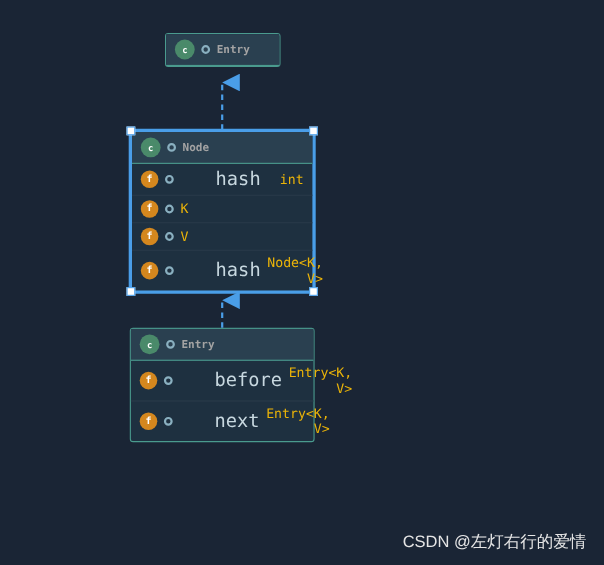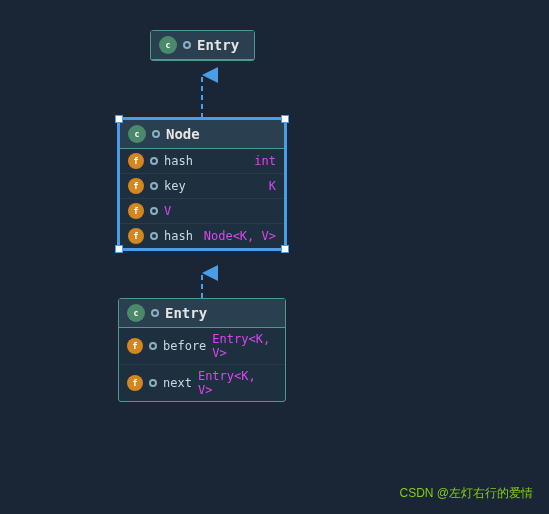--- a/index.html
+++ b/index.html
@@ -27,22 +27,22 @@
     .node-header {
       display: flex;
       align-items: center;
       padding: 5px 8px;
       background-color: #2a4050;
       border-bottom: 1px solid #4a9b8e;
       gap: 6px;
     }
 
     .node-title {
-      color: #e5e5e5;
-      font-size: 14px;
+      color: #a3a3a3;
+      font-size: 10px;
       font-weight: bold;
     }
 
     .icon-class {
       width: 18px;
       height: 18px;
       border-radius: 50%;
       background-color: #4a8a6a;
       display: flex;
       align-items: center;
@@ -86,28 +86,29 @@
       font-weight: bold;
       flex-shrink: 0;
     }
 
     .field-icon.orange {
       background-color: #d4871e;
     }
 
     .field-name {
       color: #c8d8e0;
+      font-size: 17px;
+      flex: 1;
+      margin-left: 32px;
+    }
+
+    .field-type {
+      color: #eab308;
       font-size: 12px;
-      flex: 1;
-    }
-
-    .field-type {
-      color: #d946ef;
-      font-size: 12px;
-      text-align: left;
+      text-align: right;
     }
 
     
     .arrows-layer {
       position: absolute;
       top: 0;
       left: 0;
       width: 549px;
       height: 514px;
       pointer-events: none;
@@ -119,22 +120,22 @@
       width: 8px;
       height: 8px;
       background: white;
       border: 1px solid #4a9ee8;
     }
 
     .watermark {
       position: absolute;
       bottom: 12px;
       right: 16px;
-      color: #84cc16;
-      font-size: 12px;
+      color: #e5e5e5;
+      font-size: 15px;
       font-family: sans-serif;
     }
   </style>
 </head>
 <body>
 
 <div class="node-box" style="left: 150px; top: 30px; width: 105px;">
   <div class="node-header">
     <div class="icon-class">
       <svg width="12" height="12" viewBox="0 0 12 12">
@@ -168,21 +169,20 @@
   <div class="node-field">
     <div class="field-icon orange">f</div>
     <div class="icon-dot"></div>
     <span class="field-name">hash</span>
     <span class="field-type">int</span>
   </div>
 
   <div class="node-field">
     <div class="field-icon orange">f</div>
     <div class="icon-dot"></div>
-    <span class="field-name">key</span>
     <span class="field-type">K</span>
   </div>
 
   <div class="node-field">
     <div class="field-icon orange">f</div>
     <div class="icon-dot"></div>
     <span class="field-type">V</span>
   </div>
 
   <div class="node-field">

